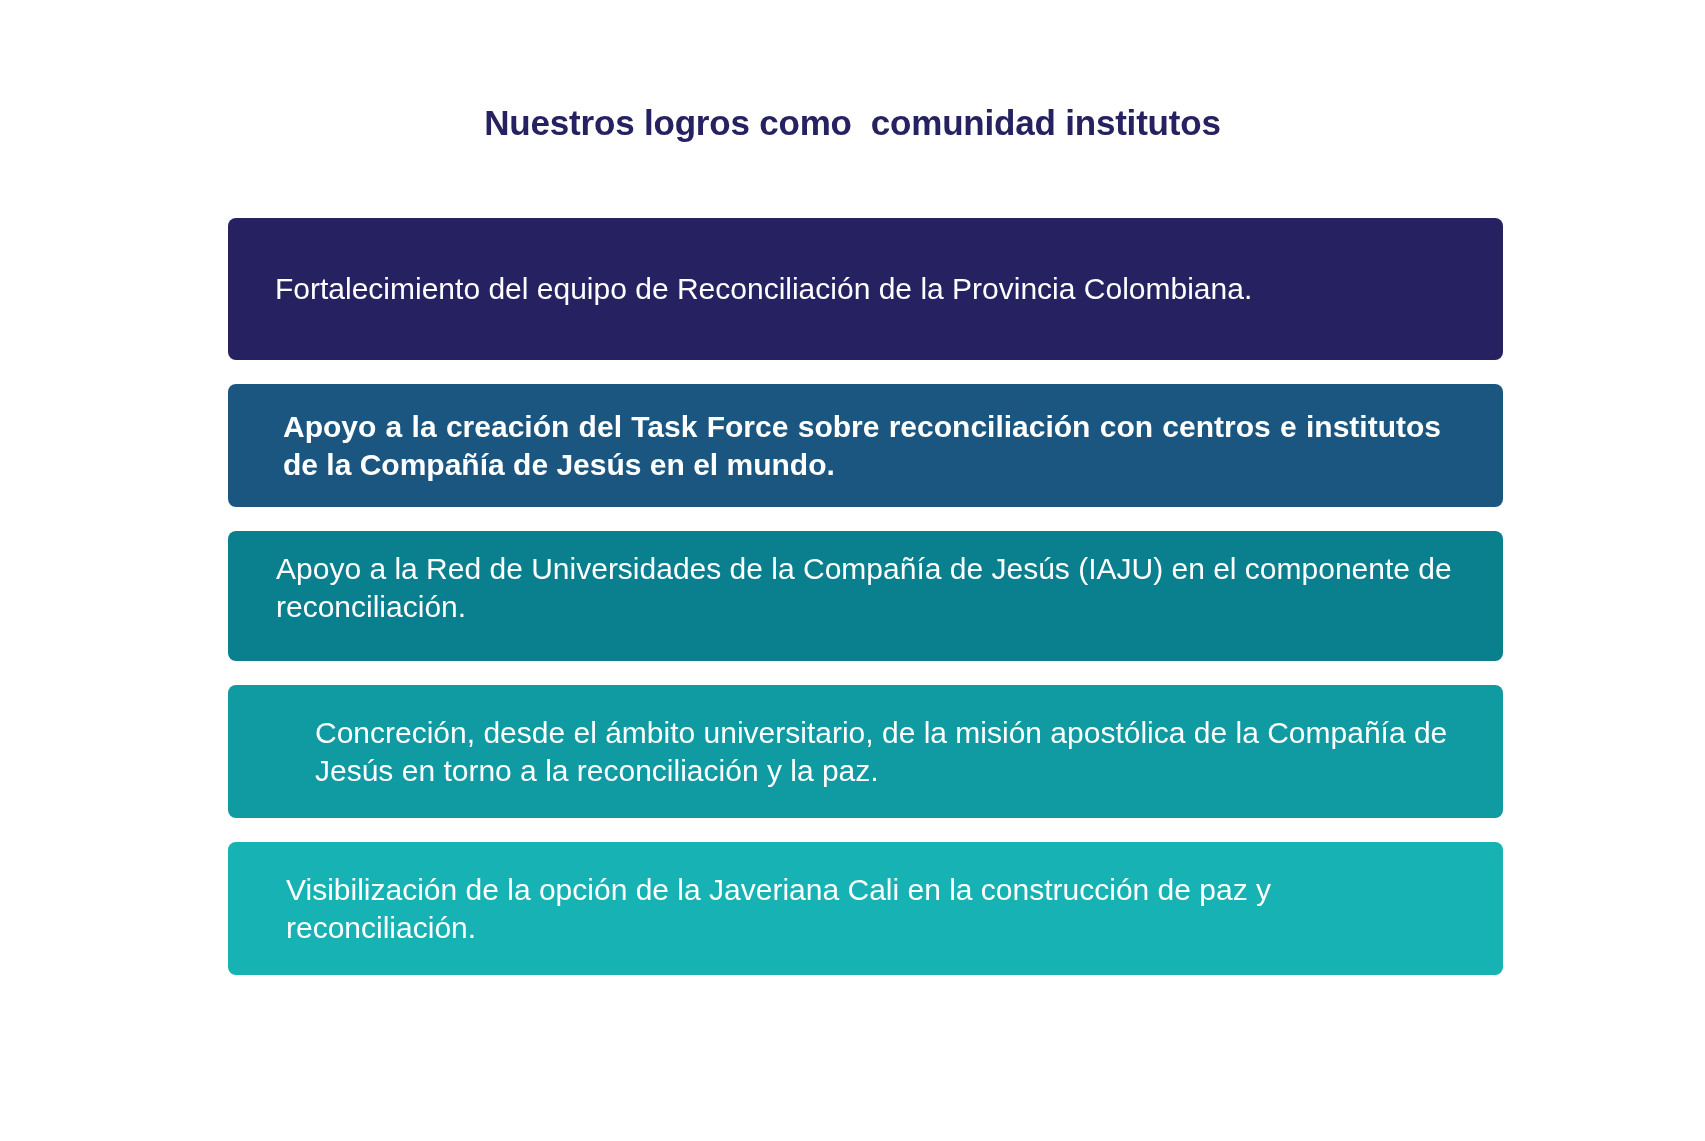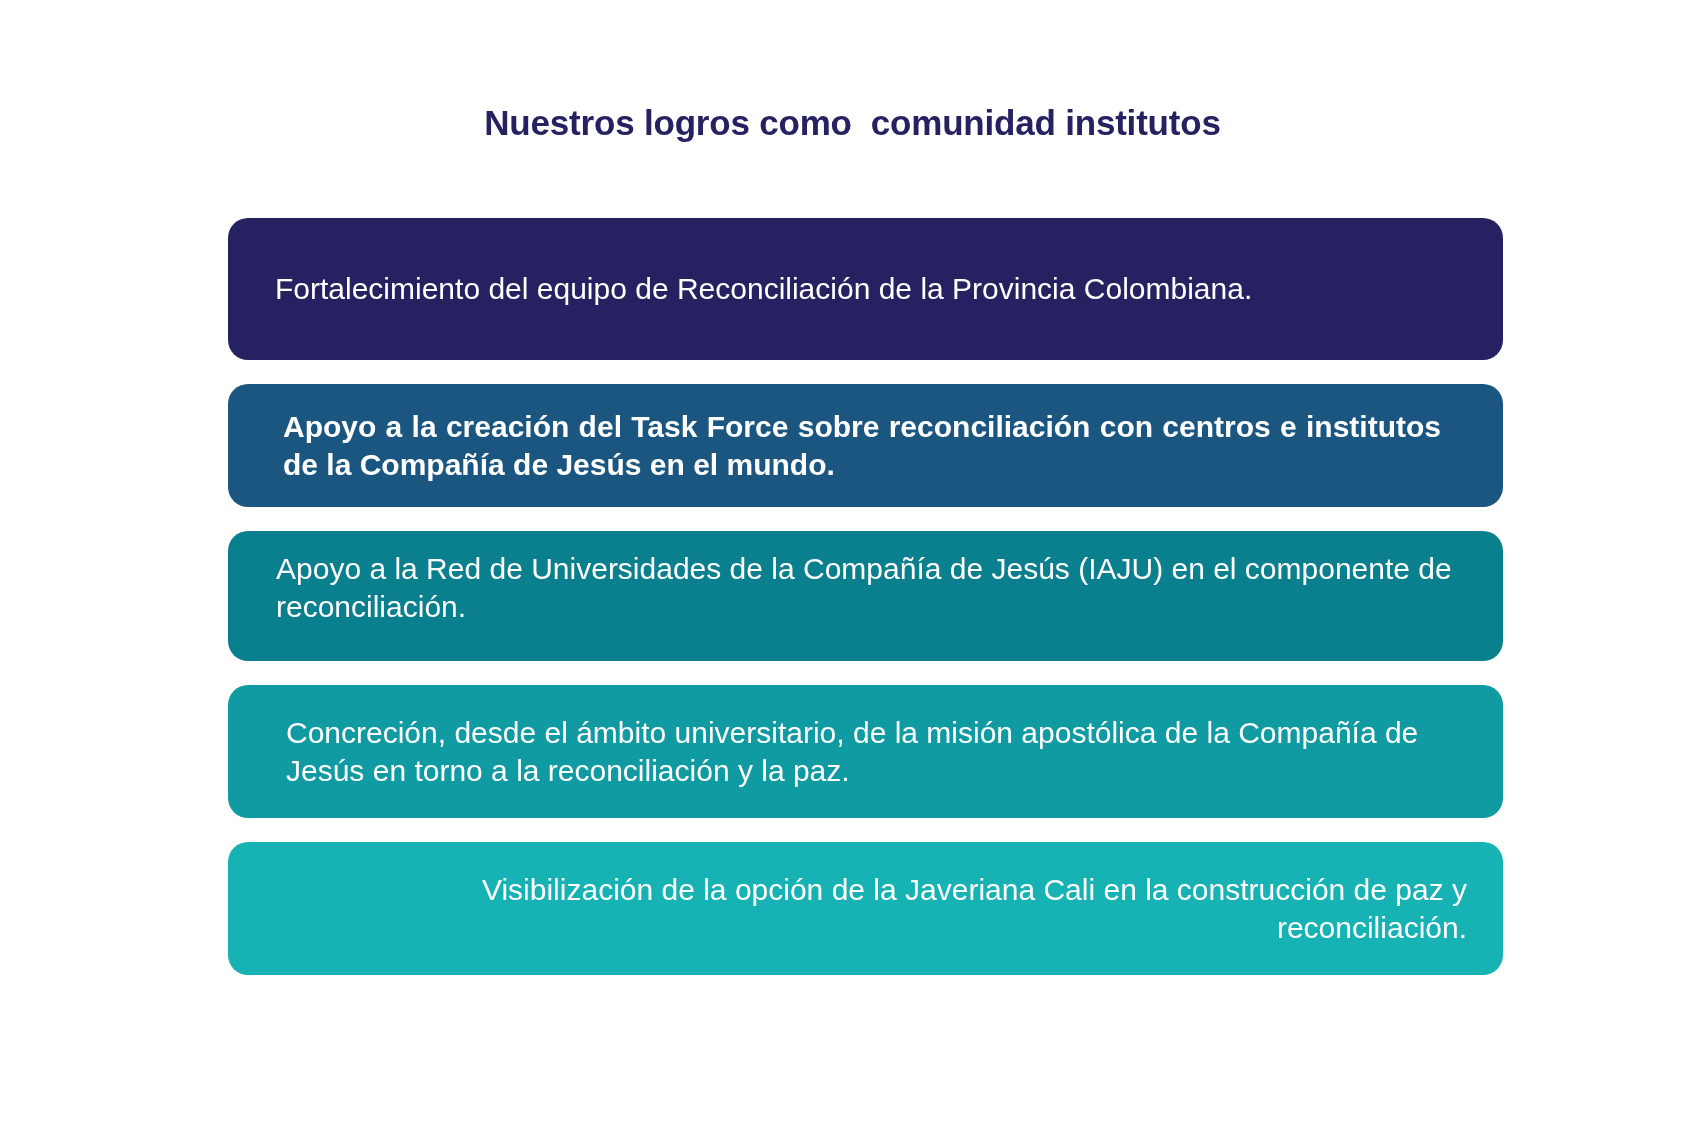--- a/index.html
+++ b/index.html
@@ -38,21 +38,21 @@
     position: absolute;
     left: 228px;
     top: 218px;
     width: 1275px;
   }
 
   .bar {
     position: relative;
     box-sizing: border-box;
     width: 1275px;
-    border-radius: 20px;
+    border-radius: 8px;
     display: flex;
     align-items: center;
     margin-bottom: 24px;
   }
 
   .bar-text {
     box-sizing: border-box;
     color: #ffffff;
     font-size: 30px;
     line-height: 1.26;
@@ -95,21 +95,20 @@
     height: 133px;
     background: #109aa2;
     padding: 0 36px 0 58px;
   }
 
   
   .bar-5 {
     height: 133px;
     background: #16b2b4;
     padding: 0 36px 0 58px;
-    text-align: right;
   }
 
   .bar-5 { margin-bottom: 0; }
 </style>
 </head>
 <body style="background: rgb(255, 255, 255);">
 
 <div class="slide">
 
   <div class="slide-title" style="color: rgb(38, 34, 98);">Nuestros logros como  comunidad institutos</div>
@@ -122,21 +121,21 @@
 
     <div class="bar bar-2" style="background: rgb(27, 86, 128);">
       <div class="bar-text" style="color: rgb(255, 255, 255); font-weight: bold;">Apoyo a la creación del Task Force sobre reconciliación con centros e institutos de la Compañía de Jesús en el mundo.</div>
     </div>
 
     <div class="bar bar-3" style="background: rgb(10, 127, 142);">
       <div class="bar-text" style="color: rgb(255, 255, 255);">Apoyo a la Red de Universidades de la Compañía de Jesús (IAJU) en el componente de reconciliación.</div>
     </div>
 
     <div class="bar bar-4" style="background: rgb(16, 154, 162);">
-      <div class="bar-text" style="color: rgb(255, 255, 255);">Concreción, desde el ámbito universitario, de la misión apostólica de la Compañía de Jesús en torno a la reconciliación y la paz.</div>
+      <div class="bar-text" style="color: rgb(255, 255, 255); margin-left: 29px;">Concreción, desde el ámbito universitario, de la misión apostólica de la Compañía de Jesús en torno a la reconciliación y la paz.</div>
     </div>
 
     <div class="bar bar-5" style="background: rgb(22, 178, 180);">
       <div class="bar-text" style="color: rgb(255, 255, 255);">Visibilización de la opción de la Javeriana Cali en la construcción de paz y reconciliación.</div>
     </div>
 
   </div>
 </div>
 
 </body></html>

